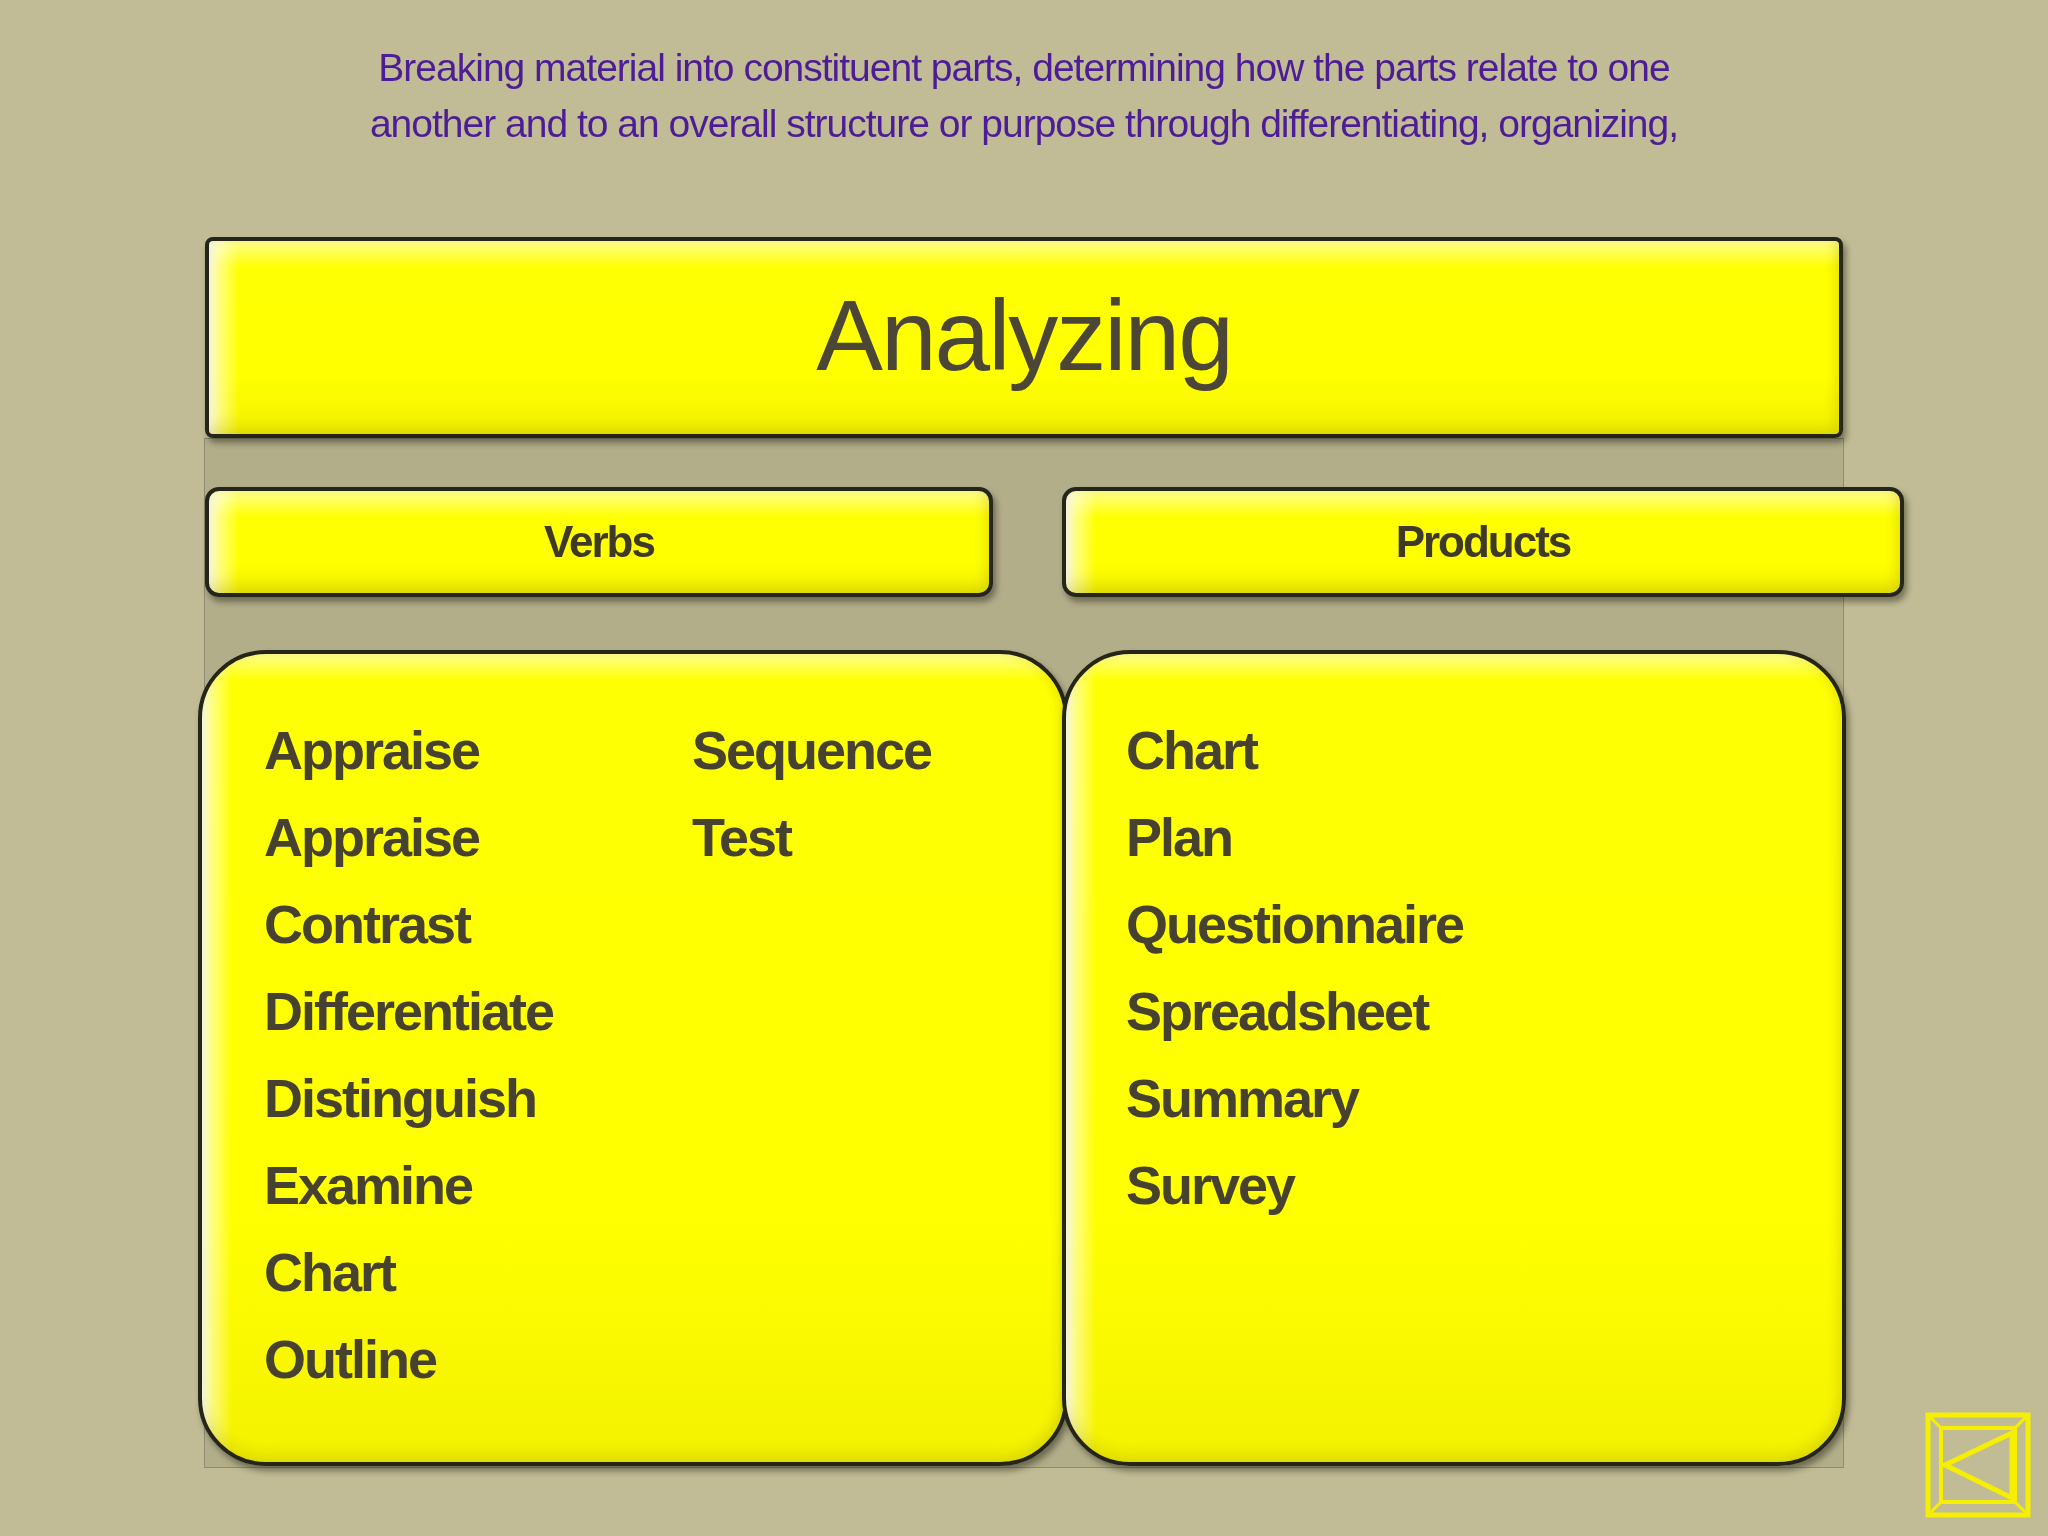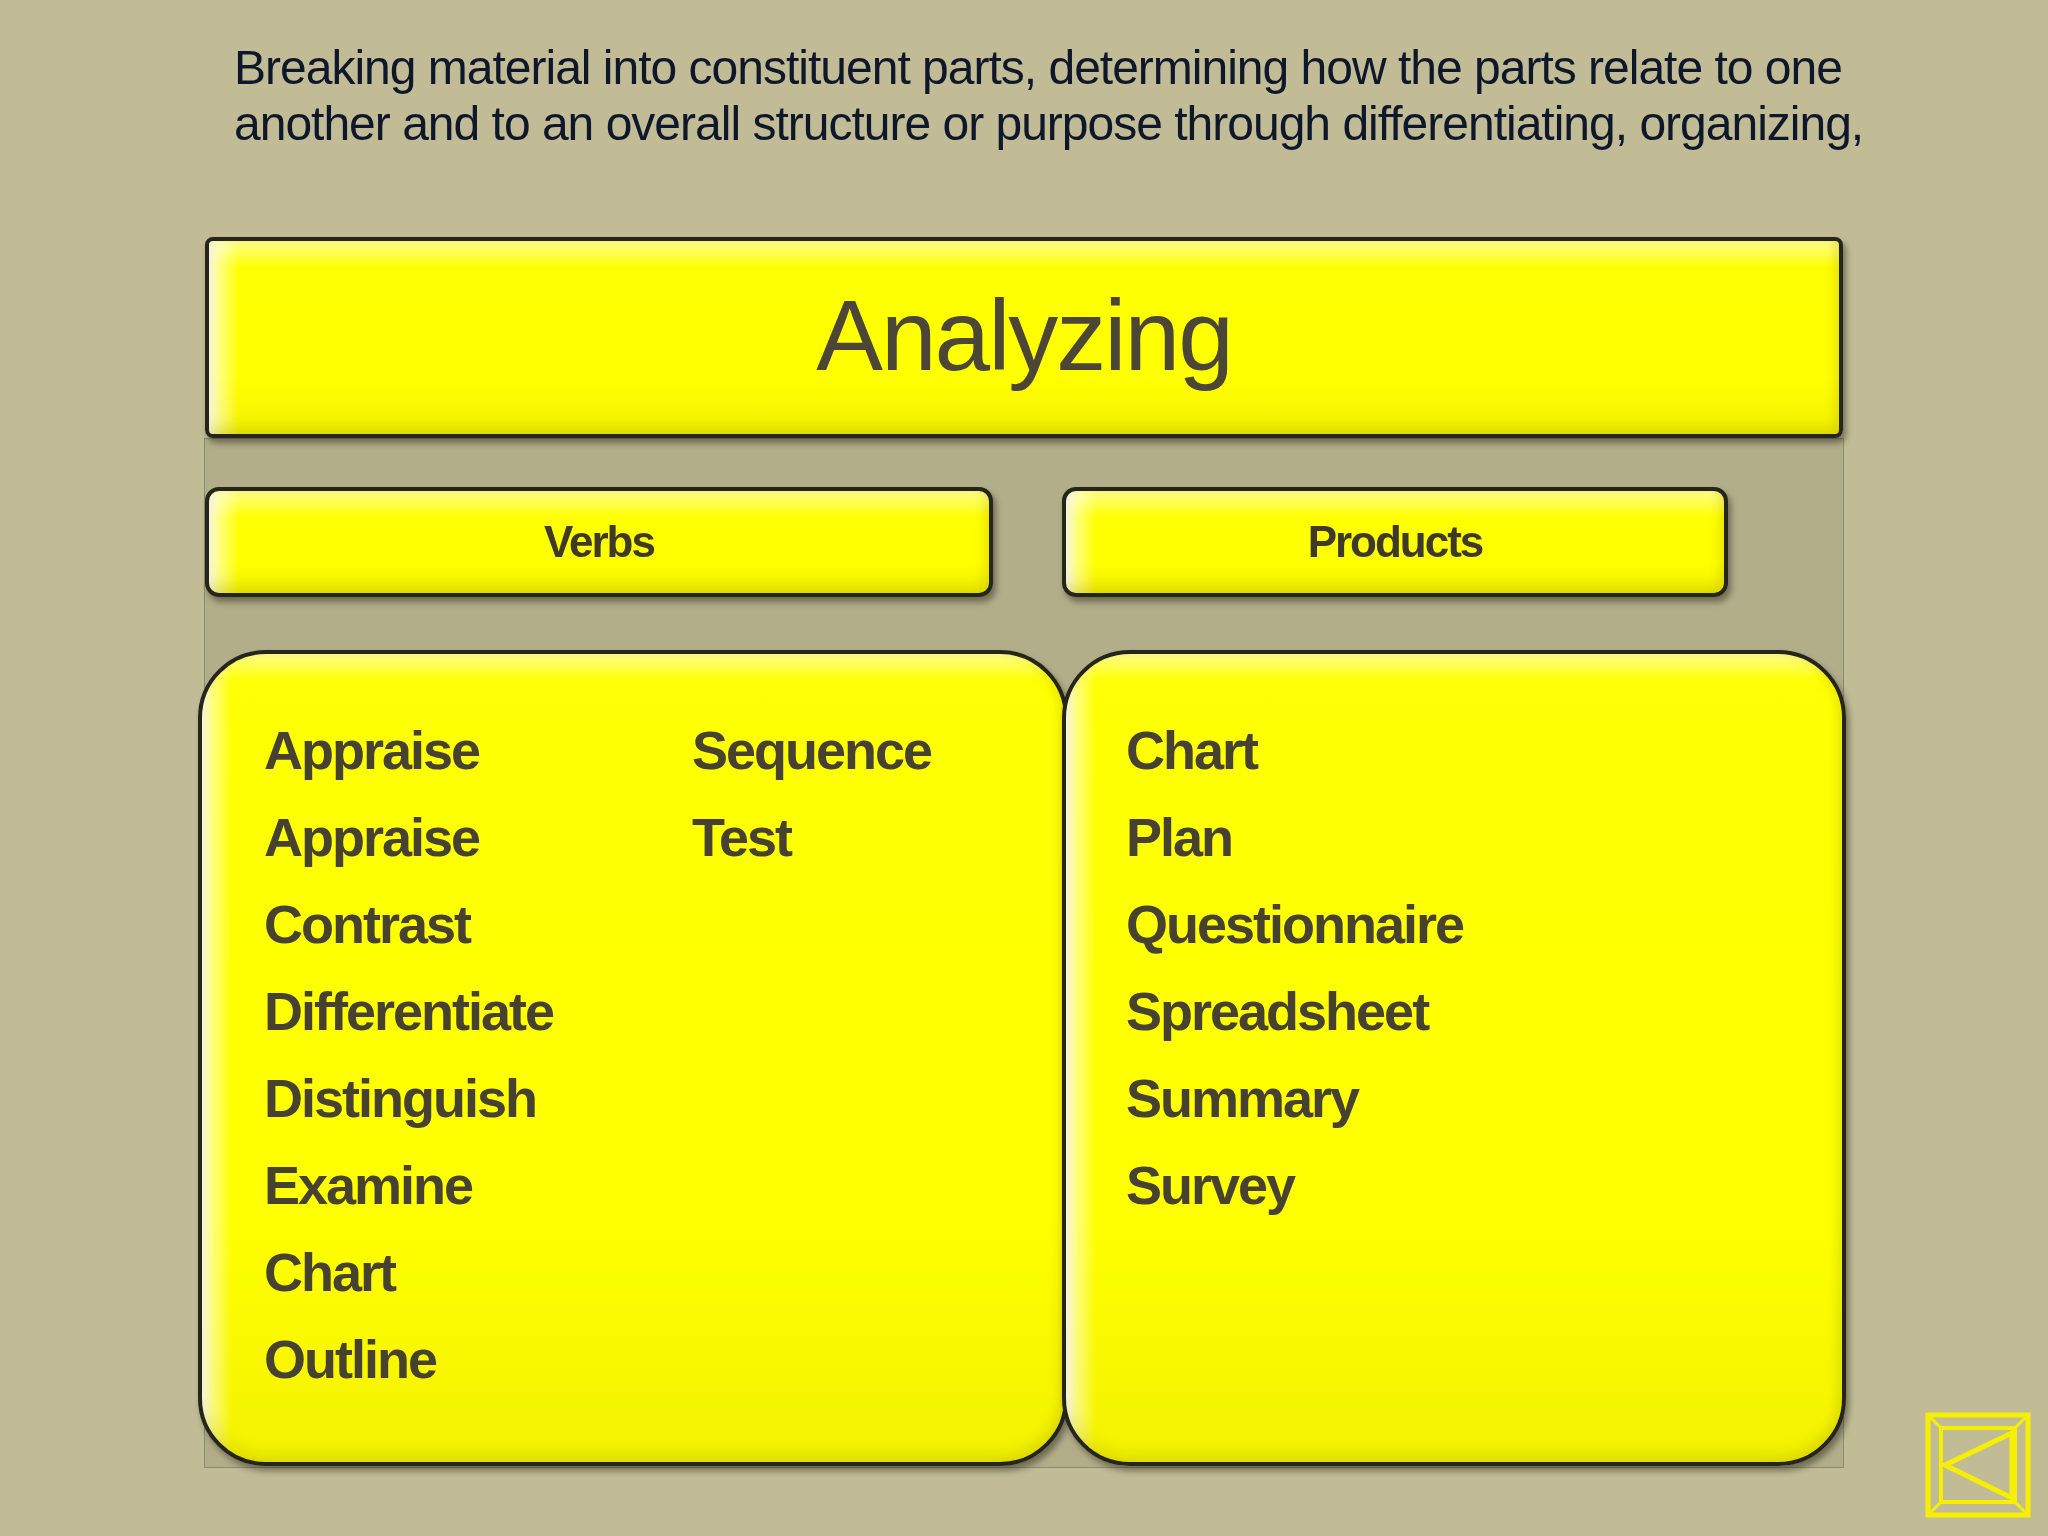--- a/index.html
+++ b/index.html
@@ -7,22 +7,22 @@
     width:2048px;height:1536px;
     background:#c1bc96;
     font-family:"Liberation Sans", sans-serif;
     position:relative;
     overflow:hidden;
   }
   
   .desc{
     position:absolute;left:234px;top:40px;width:1580px;
     text-align:center;
-    color:#0f172a;
-    font-size:48px;line-height:56px;letter-spacing:-1px;
+    color:#4c1d95;
+    font-size:39px;line-height:56px;letter-spacing:-1px;
   }
   .desc-line{white-space:nowrap;}
   
   .panel{
     position:absolute;left:204px;top:438px;width:1640px;height:1030px;
     background:rgba(60,58,40,0.10);
     border:1px solid #8f8b73;
     box-sizing:border-box;
   }
   
@@ -40,21 +40,21 @@
   }
   .title-box{left:205px;top:237px;width:1638px;height:201px;border-radius:8px;
     display:flex;align-items:center;justify-content:center;}
   .title-text{
     color:#4b4636;font-size:100px;letter-spacing:-2px;font-weight:400;
     line-height:100px;padding-bottom:6px;
   }
   .hdr{height:110px;top:487px;border-radius:14px;
     display:flex;align-items:center;justify-content:center;}
   .hdr-verbs{left:205px;width:788px;}
-  .hdr-products{left:1062px;width:666px;}
+  .hdr-products{left:1062px;width:842px;}
   .hdr-text{color:#3f3a27;font-size:44px;font-weight:700;letter-spacing:-2px;}
   .listbox{top:650px;height:816px;border-radius:68px;}
   .listbox-verbs{left:198px;width:870px;}
   .listbox-products{left:1062px;width:784px;}
   .col{position:absolute;top:52px;display:flex;flex-direction:column;}
   .col-v1{left:62px;}
   .col-v2{left:462px;margin-left:28px;}
   .col-p{left:60px;}
   .vitem{
     height:87px;display:flex;align-items:center;

